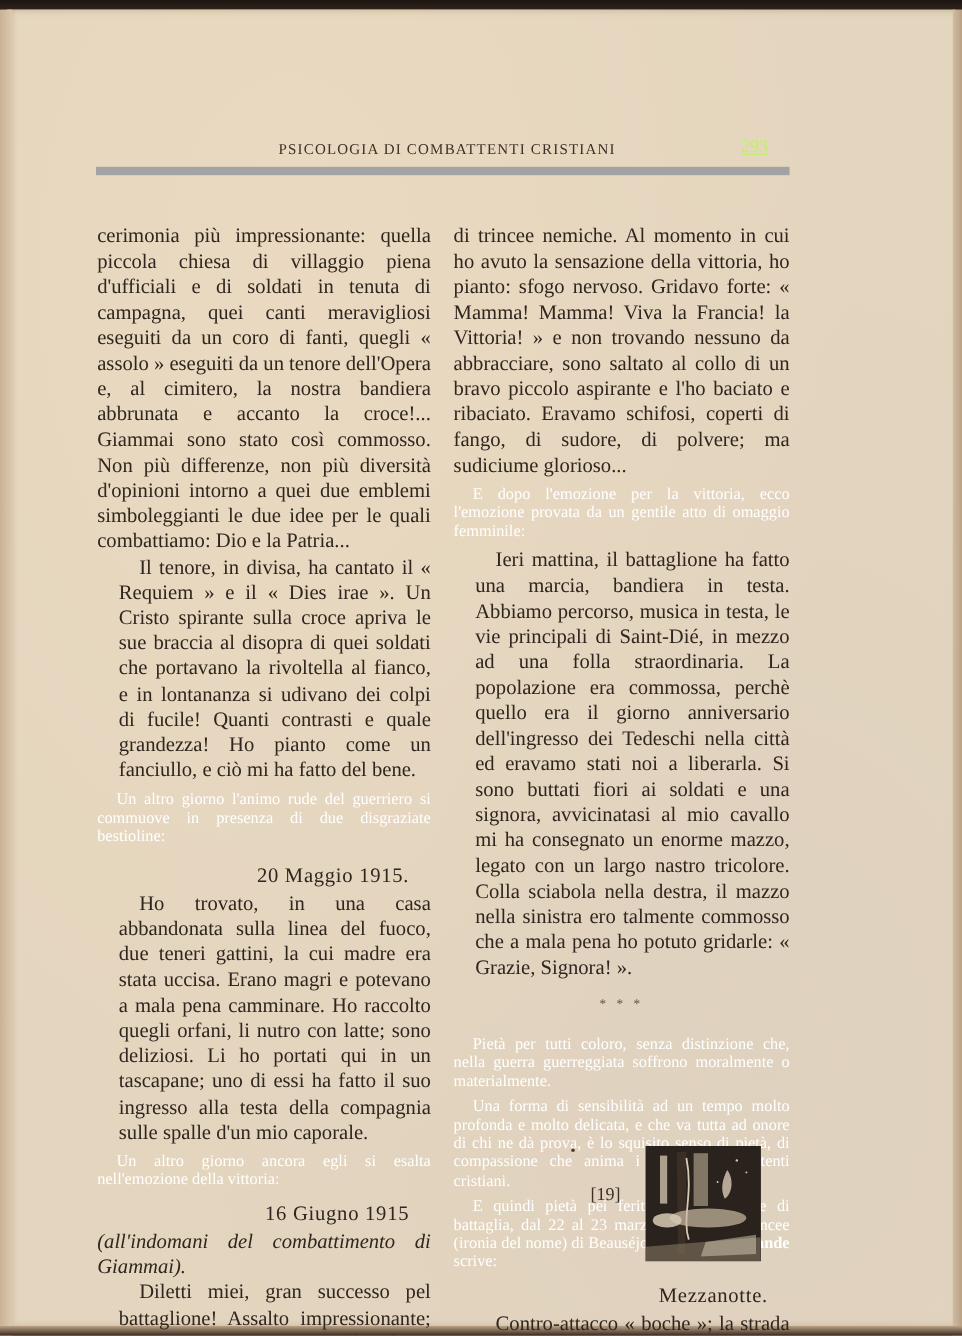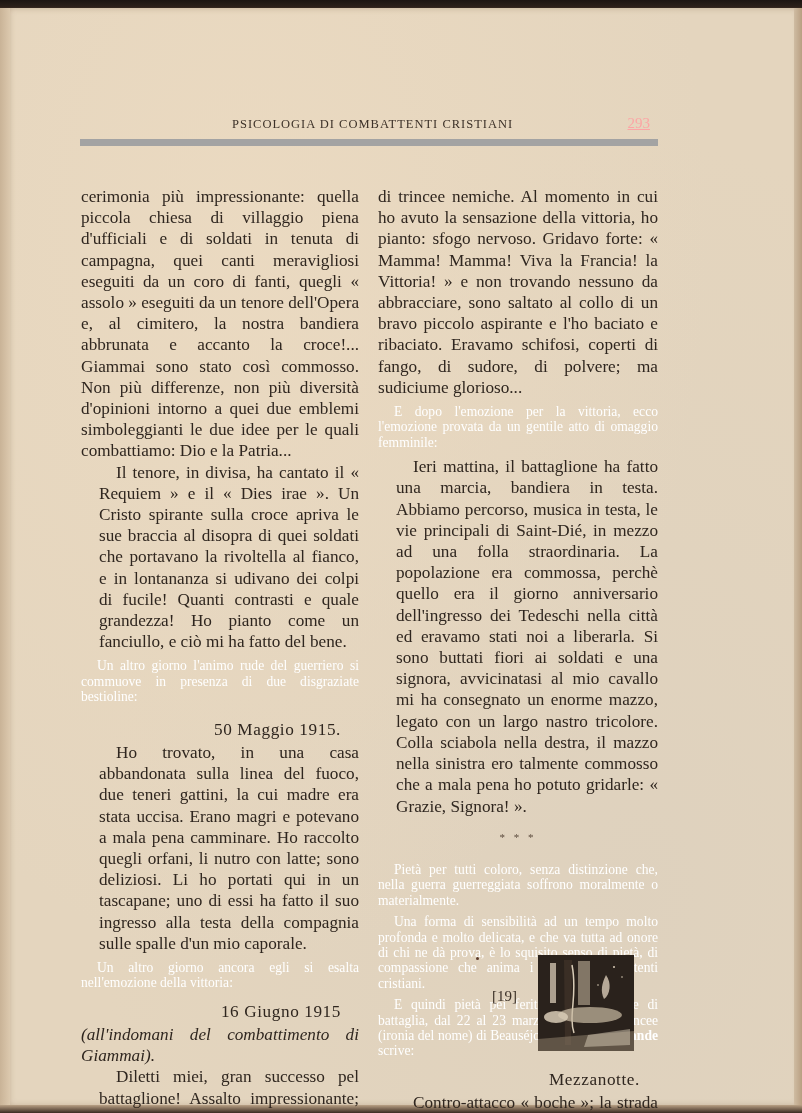--- a/index.html
+++ b/index.html
@@ -35,22 +35,22 @@
     }
     .running-head {
       position: absolute; left: 80px; top: 115px; width: 578px; height: 24px;
       border-bottom: 7px solid #a3a3a3;
     }
     .running-title {
       position: absolute; left: 152px; top: 2px;
       font-size: 12.5px; letter-spacing: 1px; color: #3c3128;
     }
     .page-number {
-      position: absolute; right: 8px; top: 0px;
-      font-size: 15px; color: #fca5a5; text-decoration: underline;
+      position: absolute; right: 18px; top: 0px;
+      font-size: 15px; color: #bef264; text-decoration: underline;
     }
     .col {
       position: absolute; top: 157px;
       color: #2f261f;
       font-size: 17.2px; line-height: 21.2px;
       text-align: justify;
     }
     .col-left { left: 81px; width: 278px; }
     .col-right { left: 378px; width: 280px; }
     .col p { margin: 0; }
@@ -96,21 +96,21 @@
 
 <div class="running-head">
   <span class="running-title">PSICOLOGIA DI COMBATTENTI CRISTIANI</span>
   <span class="page-number">293</span>
 </div>
 
 <div class="col col-left">
   <p class="body-text">cerimonia più impressionante: quella piccola chiesa di villaggio piena d'ufficiali e di soldati in tenuta di campagna, quei canti meravigliosi eseguiti da un coro di fanti, quegli « assolo » eseguiti da un tenore dell'Opera e, al cimitero, la nostra bandiera abbrunata e accanto la croce!... Giammai sono stato così commosso. Non più differenze, non più diversità d'opinioni intorno a quei due emblemi simboleggianti le due idee per le quali combattiamo: Dio e la Patria...</p>
   <p class="indent">Il tenore, in divisa, ha cantato il « Requiem » e il « Dies irae ». Un Cristo spirante sulla croce apriva le sue braccia al disopra di quei soldati che portavano la rivoltella al fianco, e in lontananza si udivano dei colpi di fucile! Quanti contrasti e quale grandezza! Ho pianto come un fanciullo, e ciò mi ha fatto del bene.</p>
   <p class="small">Un altro giorno l'animo rude del guerriero si commuove in presenza di due disgraziate bestioline:</p>
-  <p class="date">50 Maggio 1915.</p>
+  <p class="date">20 Maggio 1915.</p>
   <p class="indent">Ho trovato, in una casa abbandonata sulla linea del fuoco, due teneri gattini, la cui madre era stata uccisa. Erano magri e potevano a mala pena camminare. Ho raccolto quegli orfani, li nutro con latte; sono deliziosi. Li ho portati qui in un tascapane; uno di essi ha fatto il suo ingresso alla testa della compagnia sulle spalle d'un mio caporale.</p>
   <p class="small">Un altro giorno ancora egli si esalta nell'emozione della vittoria:</p>
   <p class="date date-tight">16 Giugno 1915</p>
   <p class="italic">(all'indomani del combattimento di Giammai).</p>
   <p class="indent">Diletti miei, gran successo pel battaglione! Assalto impressionante; quasi 300 prigionieri e abbondante materiale. Ero compagnia di testa; in meno d'un quarto d'ora abbiamo preso tre linee</p>
 </div>
 
 <div class="col col-right">
   <p class="body-text">di trincee nemiche. Al momento in cui ho avuto la sensazione della vittoria, ho pianto: sfogo nervoso. Gridavo forte: « Mamma! Mamma! Viva la Francia! la Vittoria! » e non trovando nessuno da abbracciare, sono saltato al collo di un bravo piccolo aspirante e l'ho baciato e ribaciato. Eravamo schifosi, coperti di fango, di sudore, di polvere; ma sudiciume glorioso...</p>
   <p class="small">E dopo l'emozione per la vittoria, ecco l'emozione provata da un gentile atto di omaggio femminile:</p>

